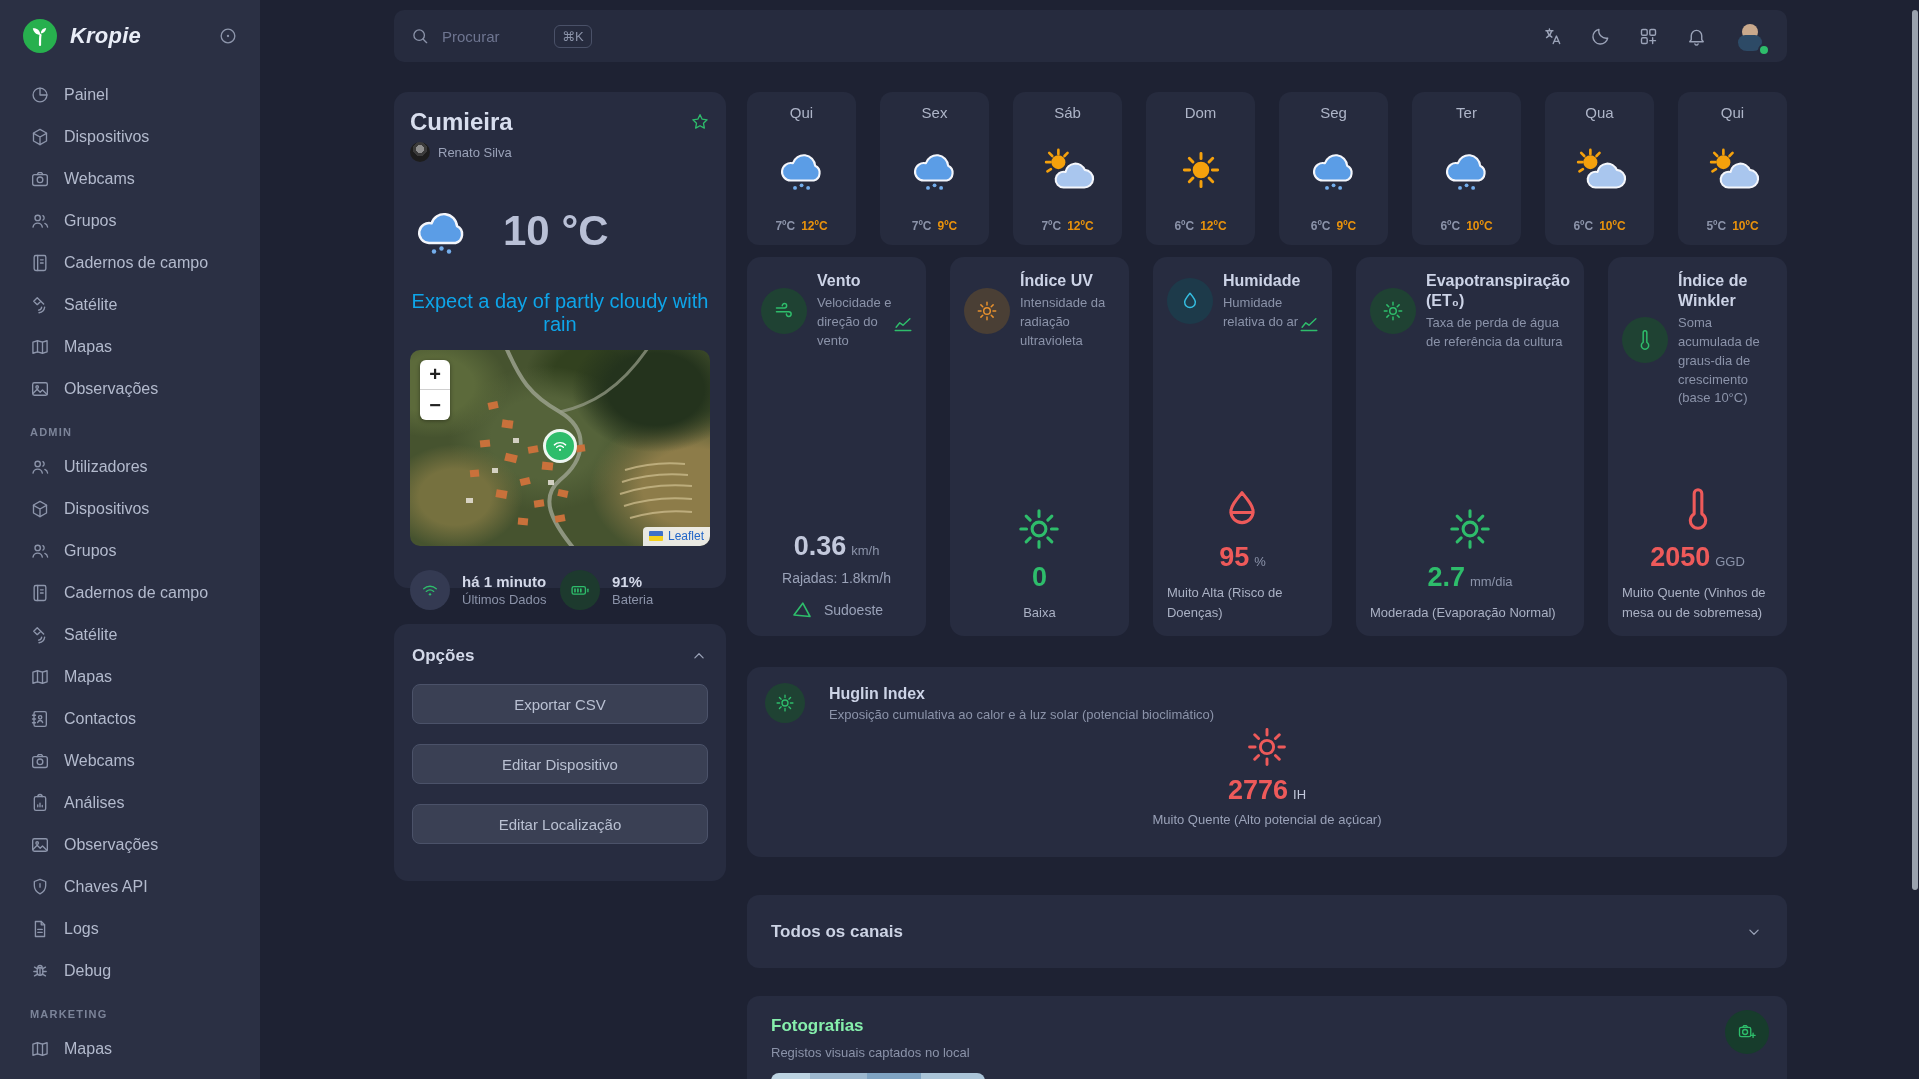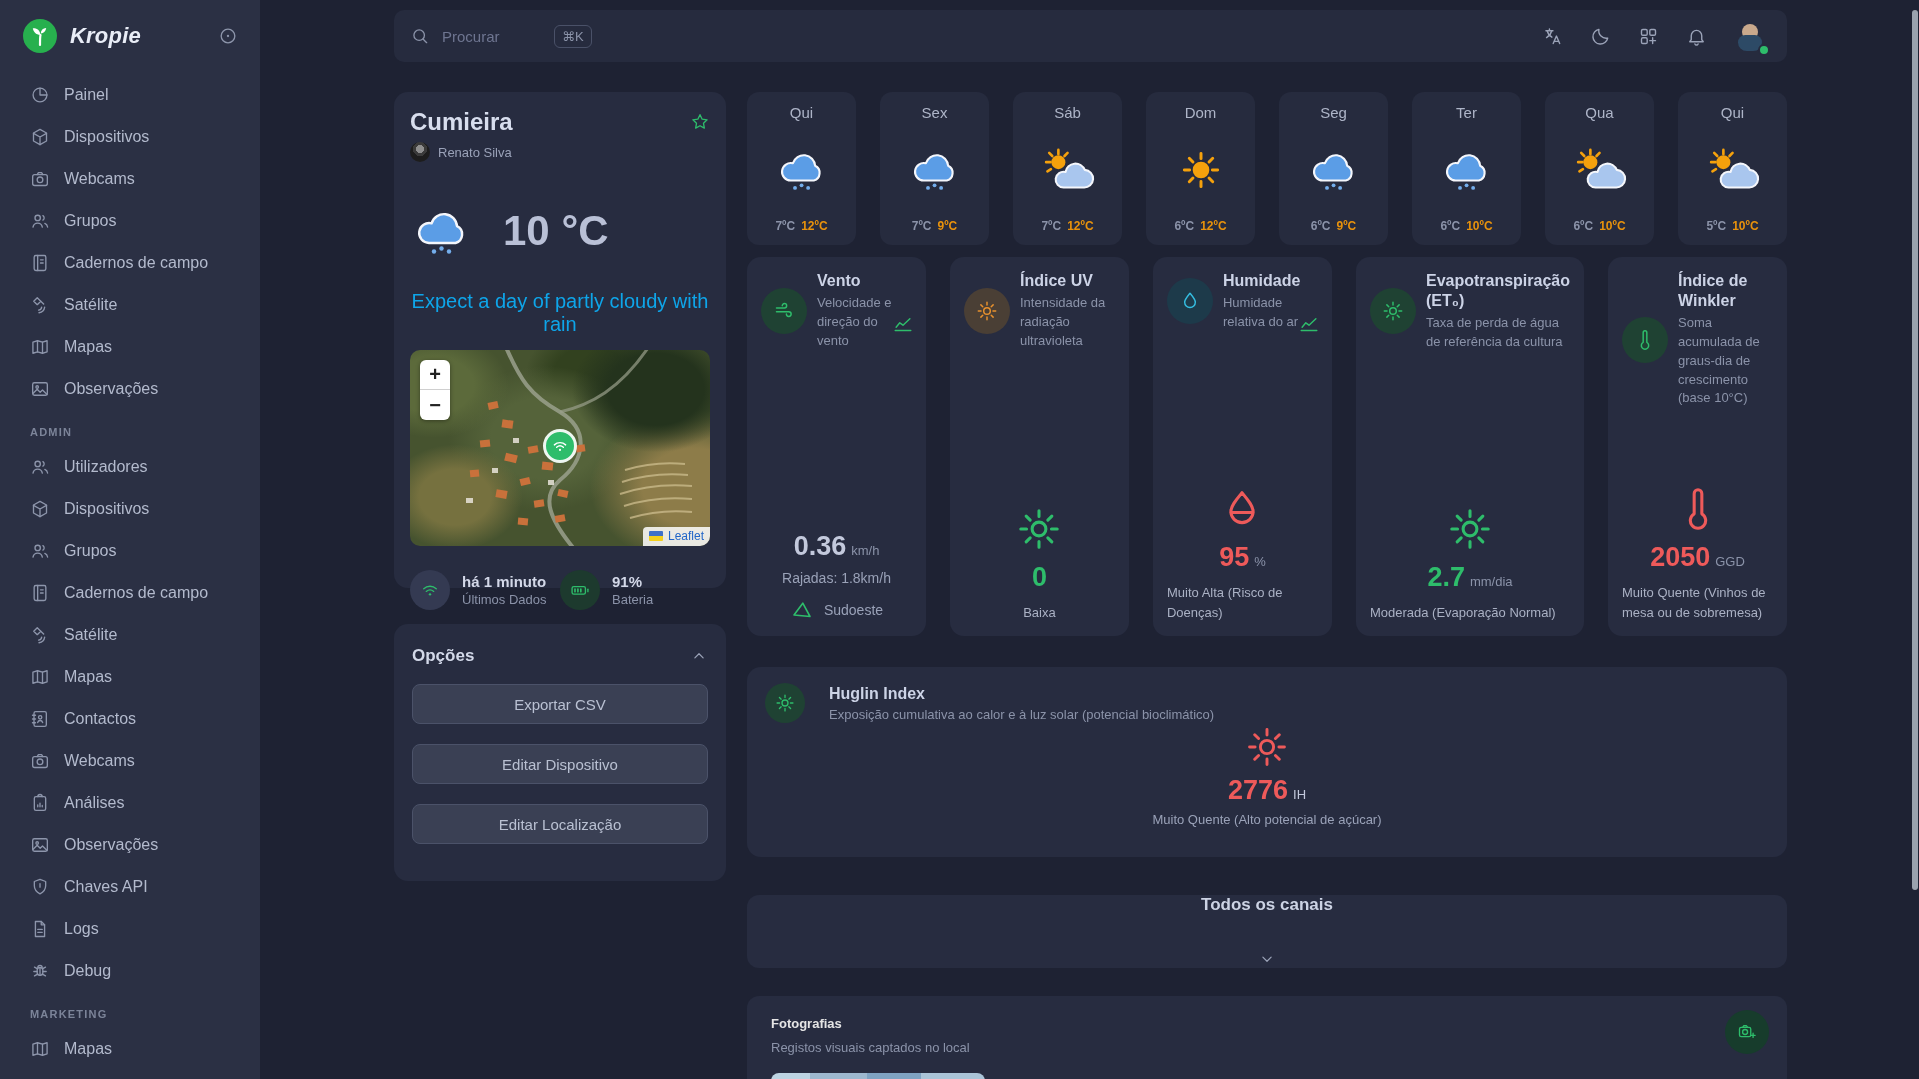--- a/index.html
+++ b/index.html
@@ -133,25 +133,25 @@
   .h-circle { width:40px; height:40px; border-radius:50%; background:#1f4233; color:#2ebd6b; display:flex; align-items:center; justify-content:center; flex:none; }
   .h-circle svg { width:20px; height:20px; }
   .h-title { font-size:16px; font-weight:bold; color:#ccd3e6; }
   .h-sub { font-size:13px; color:#8b93a9; margin-top:4px; }
   .h-center { position:absolute; left:0; right:0; top:58px; text-align:center; }
   .h-center .sun { width:44px; height:44px; color:#ee5a5a; margin:0 auto; }
   .h-val { margin-top:6px; }
   .h-status { font-size:13px; color:#9aa2b8; margin-top:6px; }
 
   
-  .channels { margin-top:38px; height:73px; border-radius:12px; display:flex; align-items:center; justify-content:space-between; padding:0 24px; cursor:pointer;flex-direction:column; }
+  .channels { margin-top:38px; height:73px; border-radius:12px; display:flex; align-items:center; justify-content:space-between; padding:0 24px; cursor:pointer; }
   .ch-title { font-size:17px; font-weight:bold; color:#ccd3e4; }
   .channels svg { width:18px; height:18px; color:#9ba3b8; }
   .photos { margin-top:28px; border-radius:12px; padding:20px 24px; height:120px; position:relative; }
-  .ph-title { font-size:13px; font-weight:bold; color:#e5e5e5; }
+  .ph-title { font-size:17px; font-weight:bold; color:#86efac; }
   .ph-sub { font-size:13px; color:#8b93a9; margin-top:9px; }
   .ph-btn { position:absolute; right:18px; top:14px; width:44px; height:44px; border-radius:50%; background:#173c2c; color:#2ebd6b;
     display:flex; align-items:center; justify-content:center; cursor:pointer; }
   .ph-btn svg { width:20px; height:20px; }
   .ph-thumb { position:absolute; left:24px; top:77px; width:214px; height:40px; border-radius:8px 8px 0 0;
     background:linear-gradient(90deg,#bcd3e2 0 18%, #9db8cf 0 45%, #7fa3c2 0 70%, #aac4d8 0 100%); cursor:pointer; }
 
   
   .scrollbar { position:absolute; right:1px; top:10px; width:6px; height:880px; background:#9aa2ae; border-radius:3px; }
 </style>

